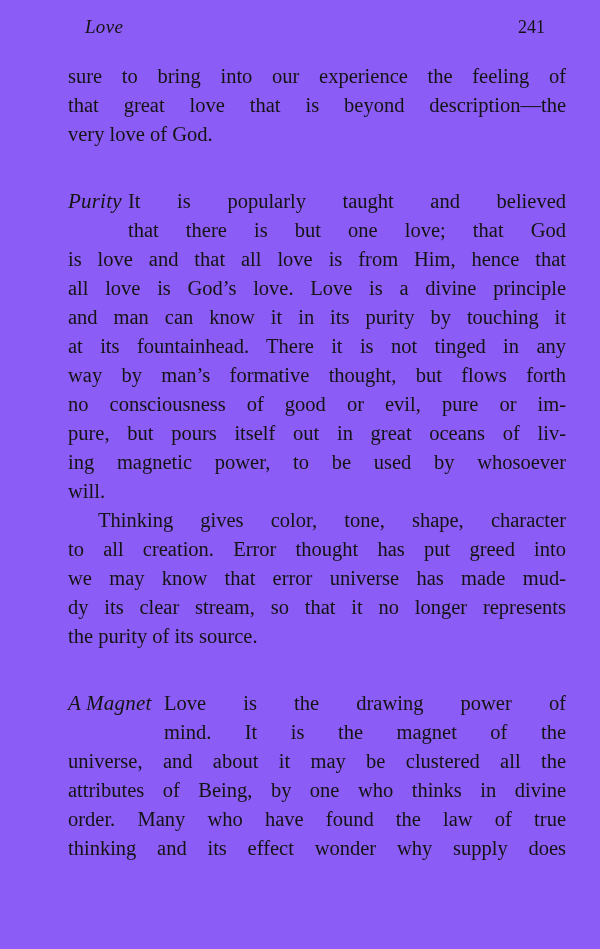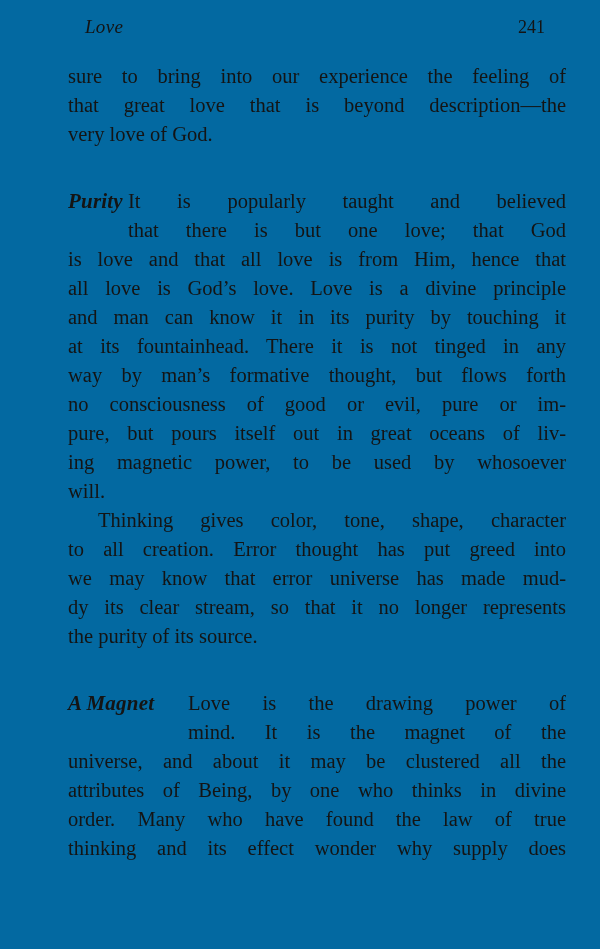--- a/index.html
+++ b/index.html
@@ -4,21 +4,21 @@
 <style>
   html, body {
     margin: 0;
     padding: 0;
     background: #e8e8e8;
   }
   .book-page {
     position: relative;
     width: 600px;
     height: 949px;
-    background: #0369a1;
+    background: #8b5cf6;
     font-family: "Liberation Serif", serif;
     color: #141414;
     overflow: hidden;
   }
   .page-header {
     position: absolute;
     top: 16px;
     left: 85px;
     right: 55px;
     display: flex;
@@ -56,31 +56,31 @@
   .section {
     position: relative;
   }
   .section.gap-before {
     margin-top: 38px;
   }
   .section-heading {
     position: absolute;
     top: 0;
     left: 0;
-    font-weight: bold;
+    font-weight: normal;
     font-style: italic;
     font-size: 21px;
     line-height: 29px;
     letter-spacing: 0.2px;
   }
   .hang-block-purity {
     margin-left: 60px;
   }
   .hang-block-magnet {
-    margin-left: 120px;
+    margin-left: 96px;
   }
 </style>
 </head>
 <body>
 
 <div class="book-page">
 
   <div class="page-header">
     <span class="running-title">Love</span>
     <span class="page-number">241</span>

